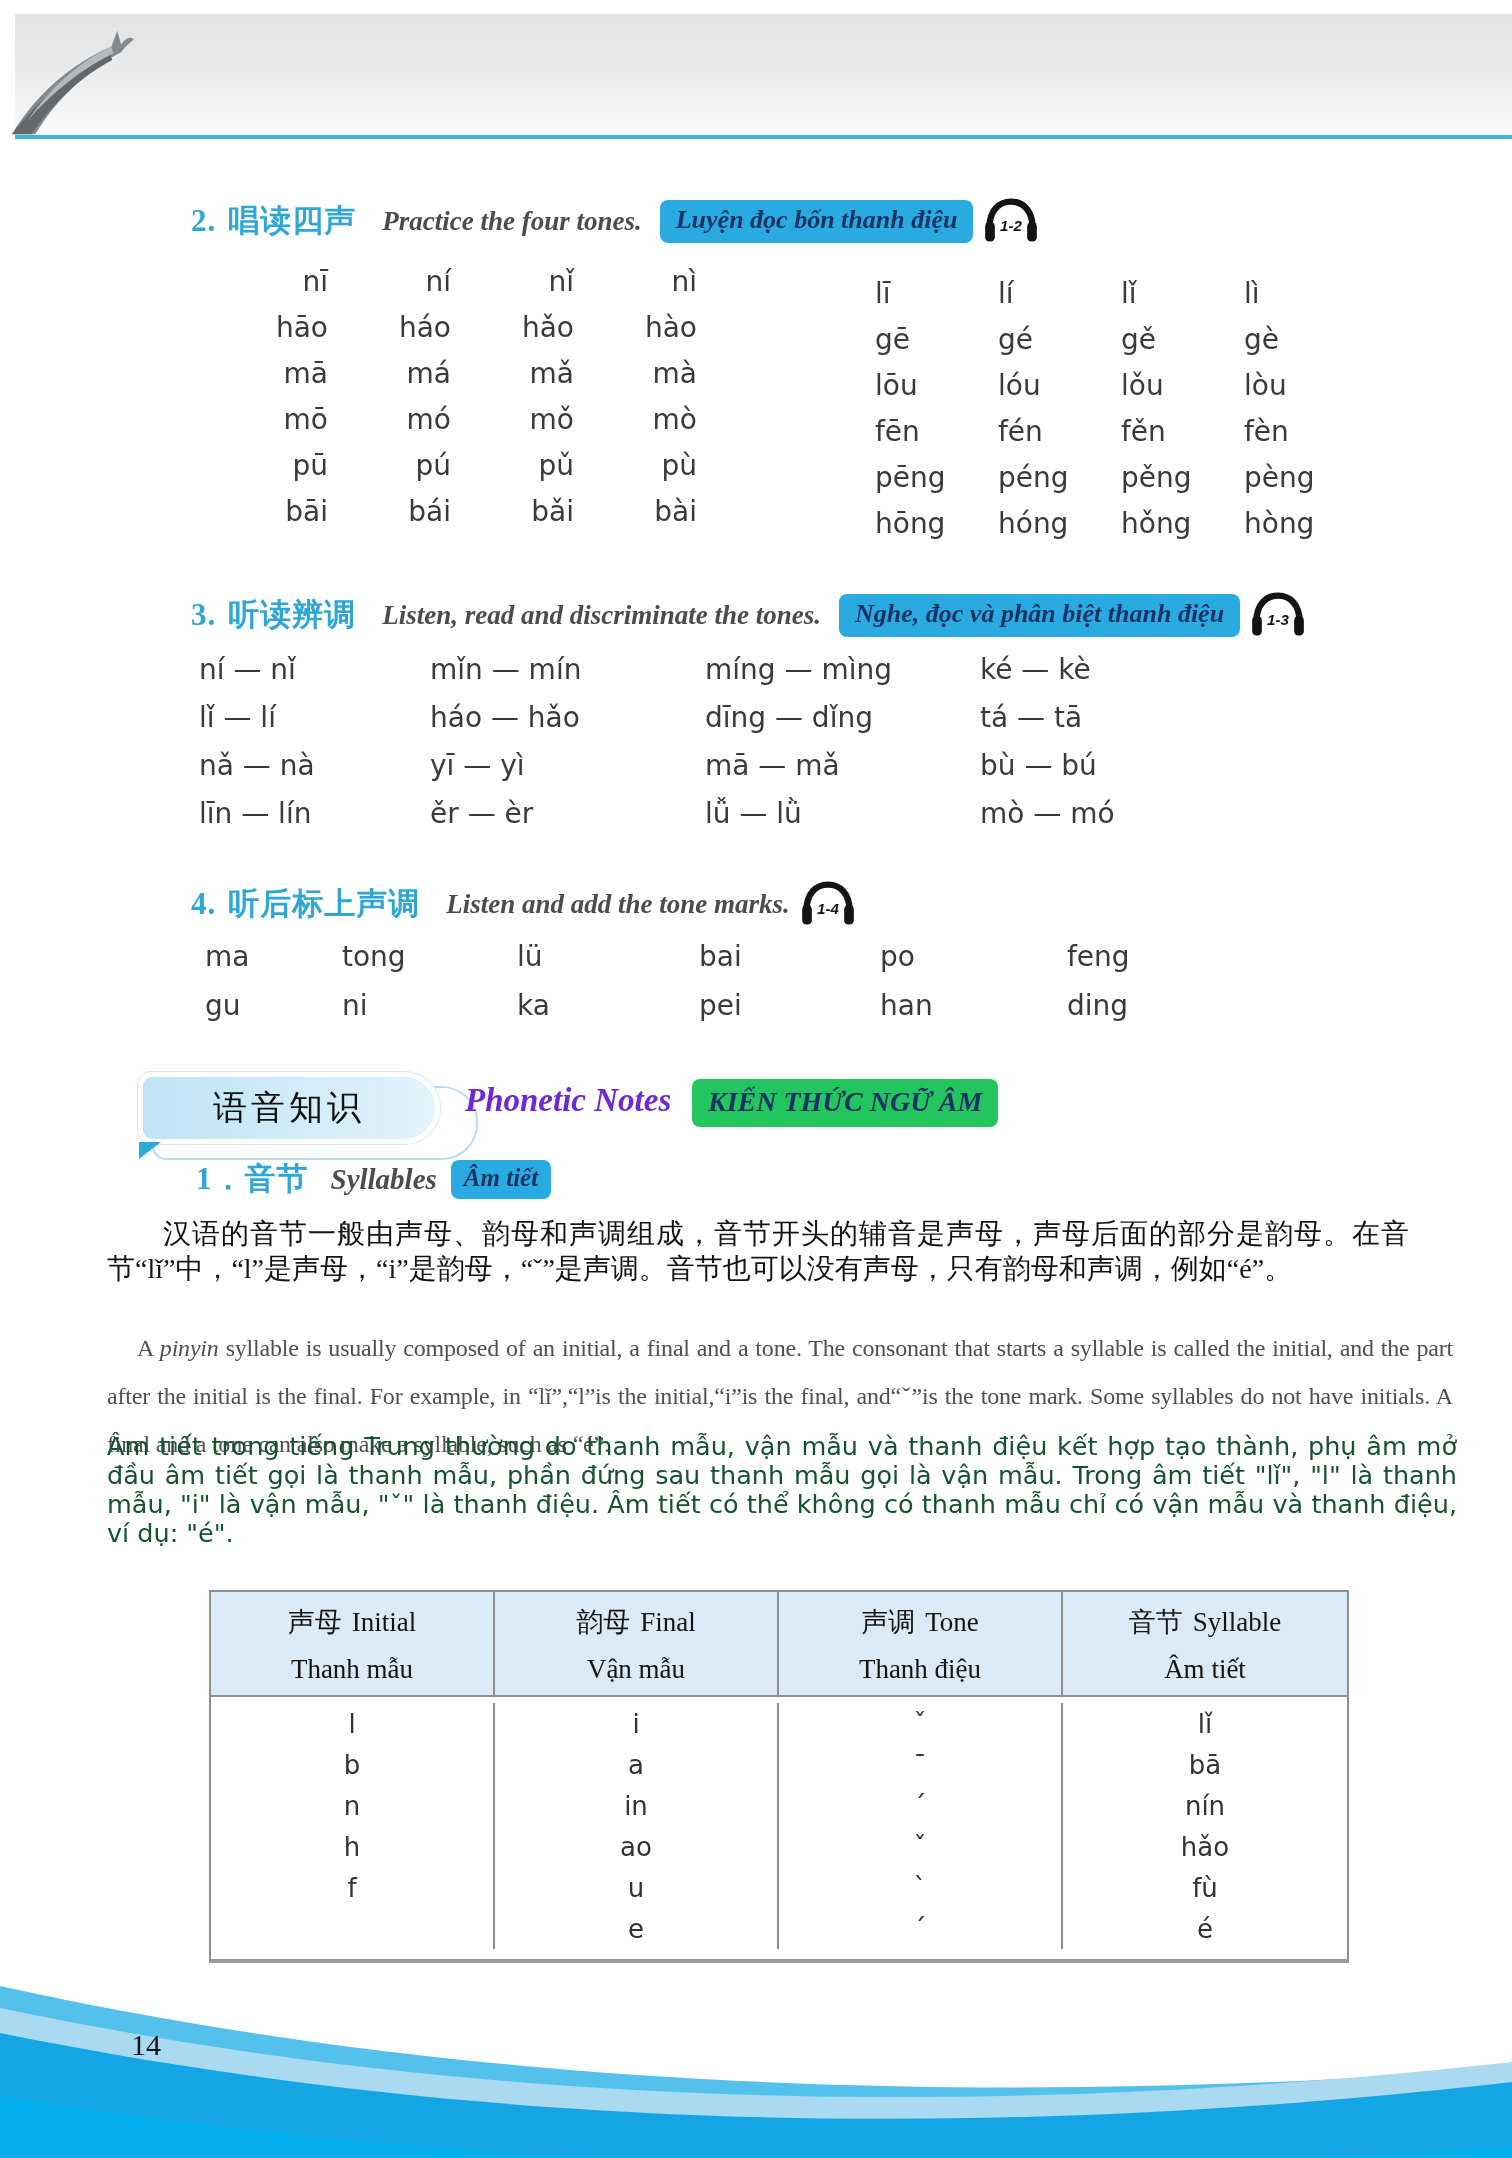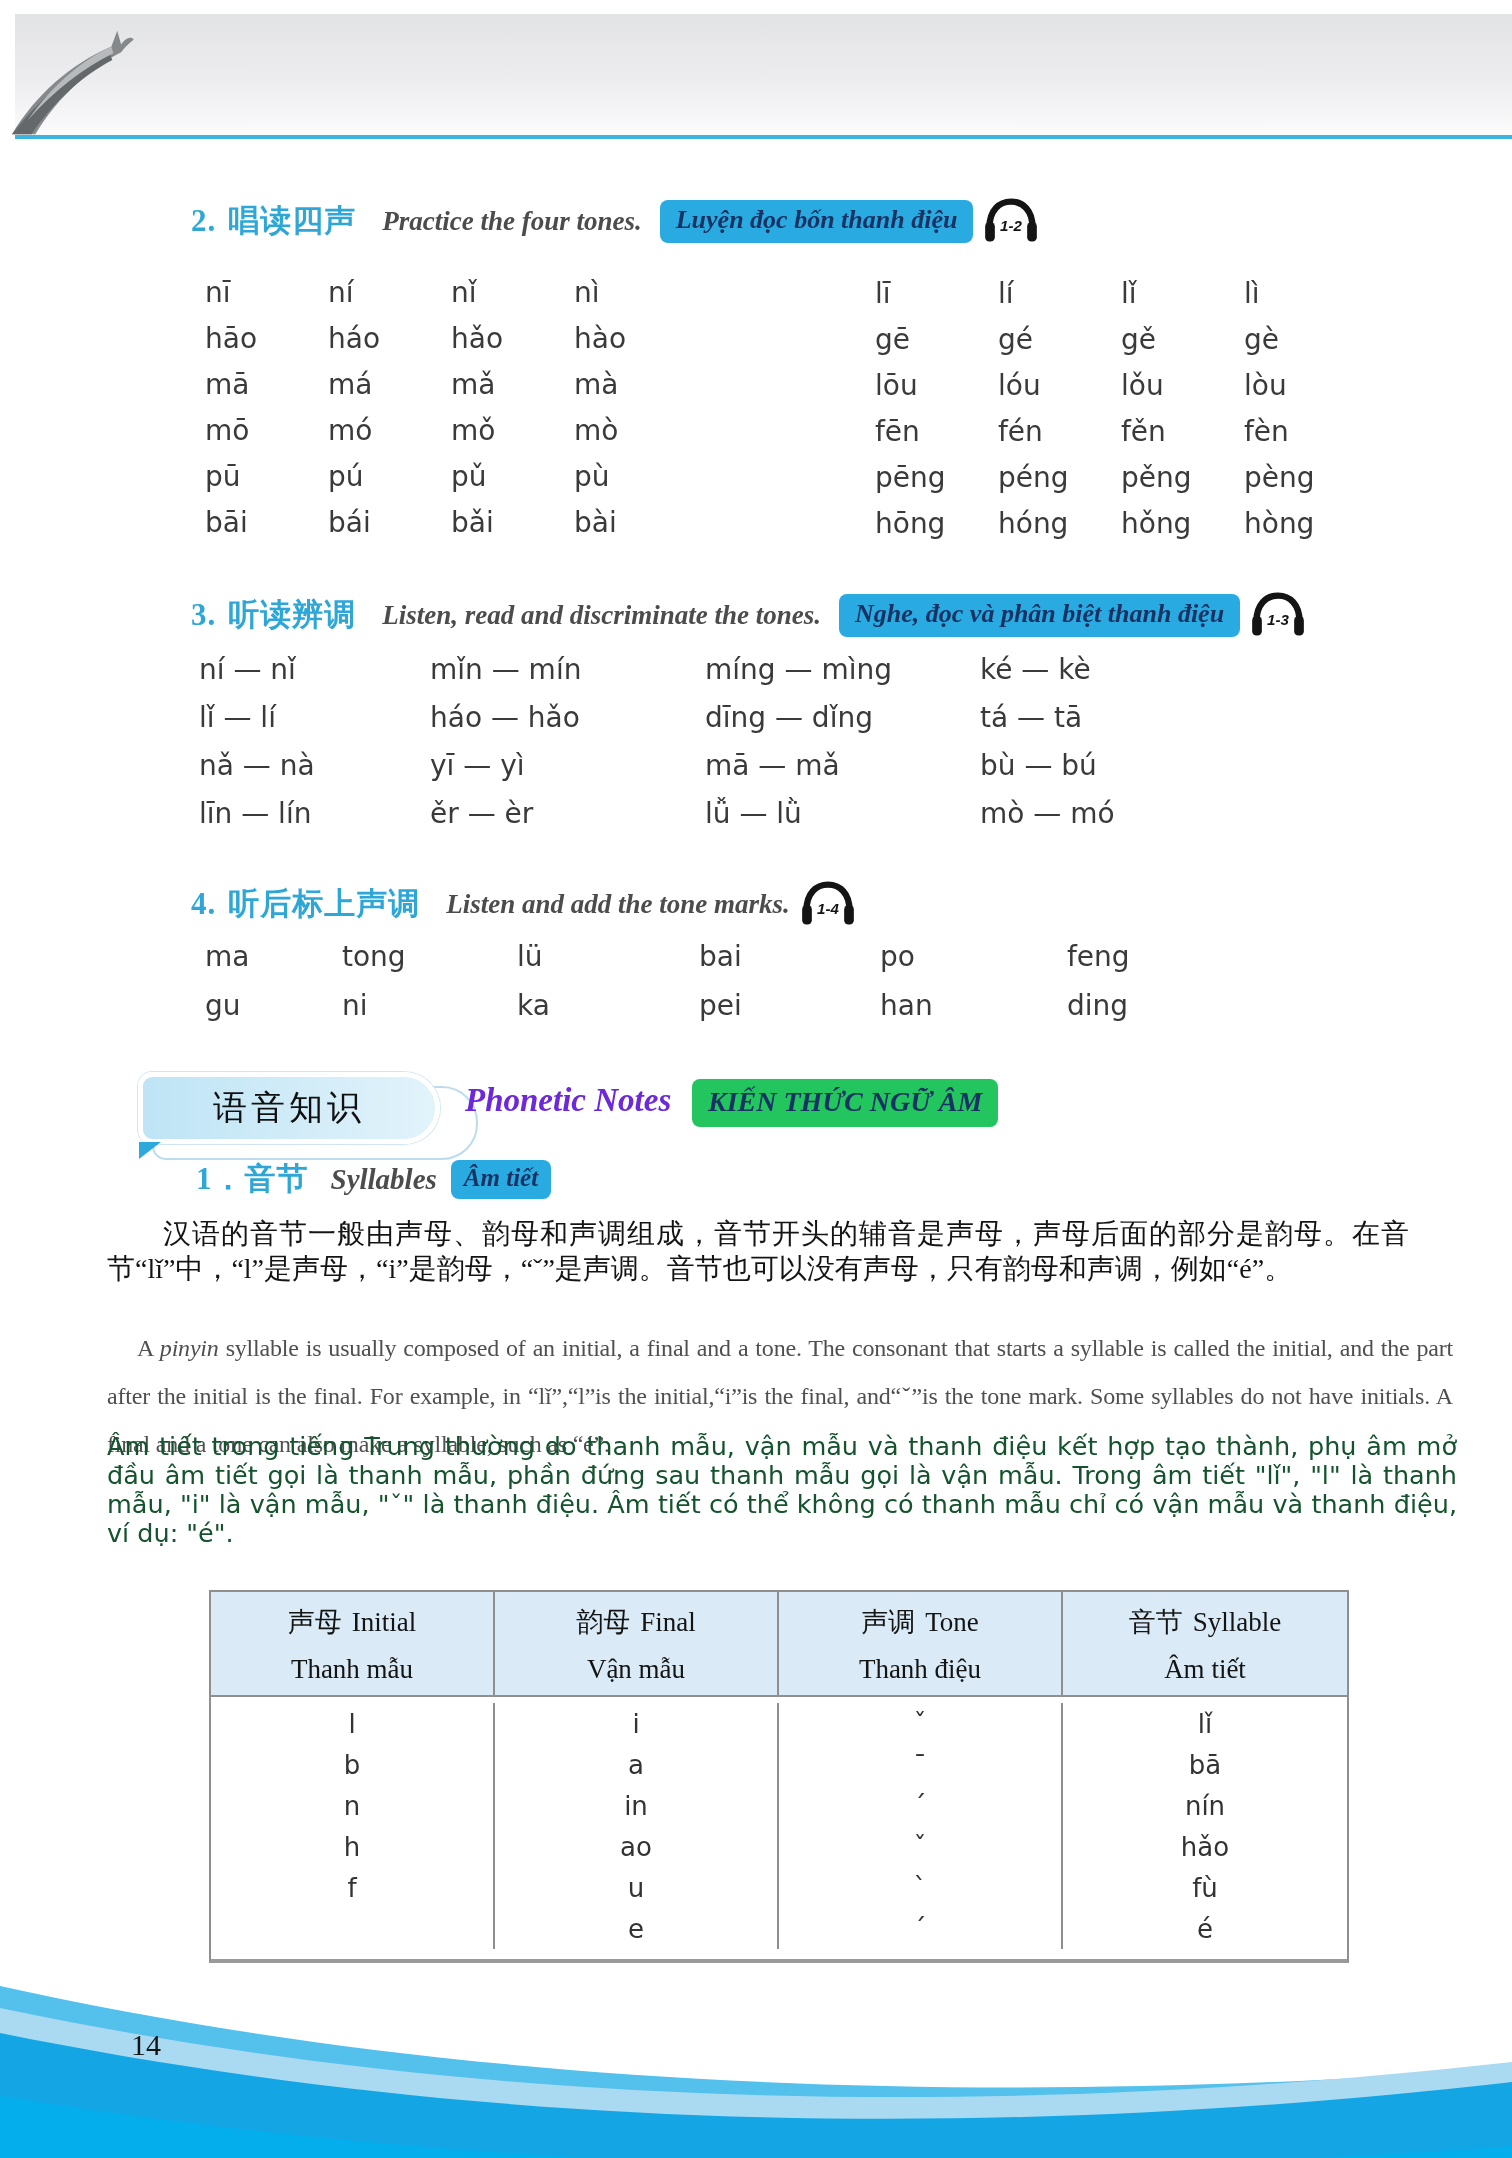--- a/index.html
+++ b/index.html
@@ -15,21 +15,21 @@
   
   .sect{position:absolute;display:flex;align-items:center;}
   .tn{font-family:"Liberation Serif",serif;font-weight:700;font-size:31px;color:#2ea7d6;letter-spacing:1px;}
   .ten{font-family:"Liberation Serif",serif;font-style:italic;font-weight:700;font-size:27px;color:#4c4c4c;margin-left:26px;}
   .tvi{background:#29abe2;color:#183263;font-family:"Liberation Serif",serif;font-style:italic;font-weight:700;
        font-size:26px;padding:5px 16px 8px;border-radius:8px;margin-left:18px;white-space:nowrap;}
   .hp{margin-left:10px;flex:0 0 auto;}
 
   
   .grid{position:absolute;display:grid;align-items:center;font-size:28px;color:#3a3a3a;}
-  #g2l{left:205px;top:269px;grid-template-columns:123px 123px 123px 123px;grid-auto-rows:46px;}
+  #g2l{left:205px;top:258px;grid-template-columns:123px 123px 123px 123px;grid-auto-rows:46px;text-align:right;}
   #g2r{left:875px;top:270px;grid-template-columns:123px 123px 123px 123px;grid-auto-rows:46px;}
   #g3 {left:199px;top:645px;grid-template-columns:231px 275px 275px 250px;grid-auto-rows:48px;}
   #g4 {left:205px;top:932px;grid-template-columns:137px 175px 182px 181px 187px 150px;grid-auto-rows:49px;}
 
   
   .badge-outline{position:absolute;left:152px;top:1086px;width:322px;height:70px;background:#fff;
        border:2px solid #bcdcee;border-radius:14px 36px 36px 14px;}
   .badge-pill{position:absolute;left:138px;top:1072px;width:302px;height:72px;box-sizing:border-box;
        background:linear-gradient(90deg,#bee4f5,#e2f3fb);border:5px solid #fff;border-radius:14px 36px 36px 14px;
        box-shadow:0 0 0 1px #d0e7f3;display:flex;align-items:center;justify-content:center;}

